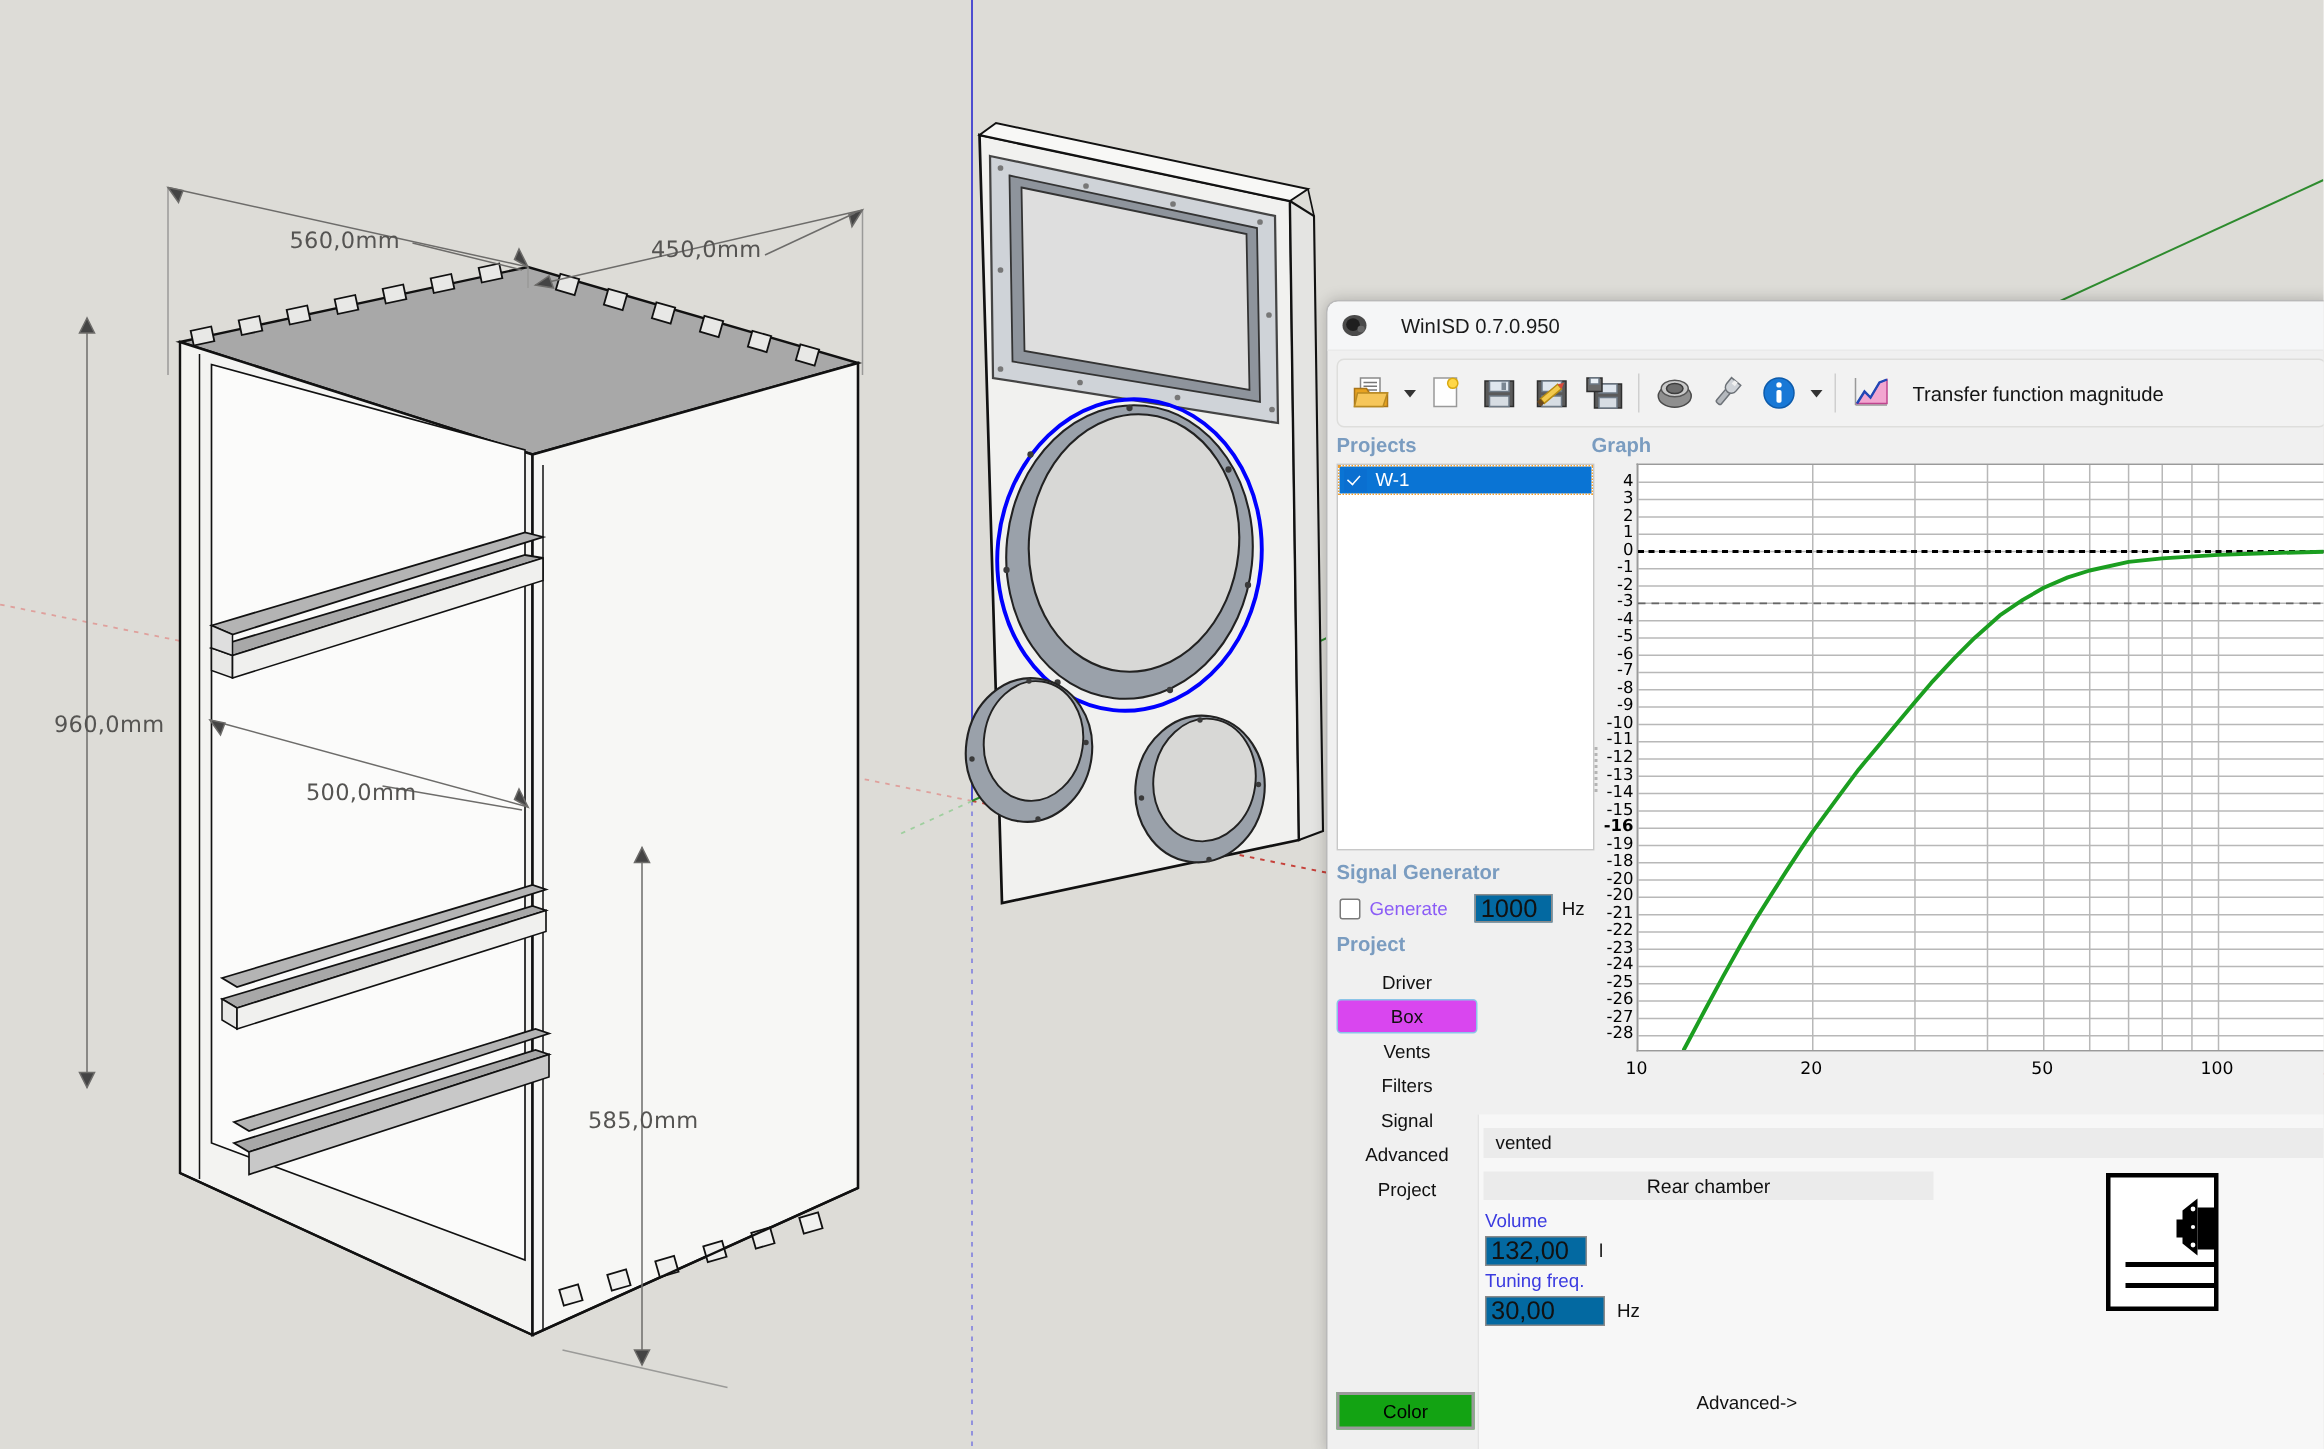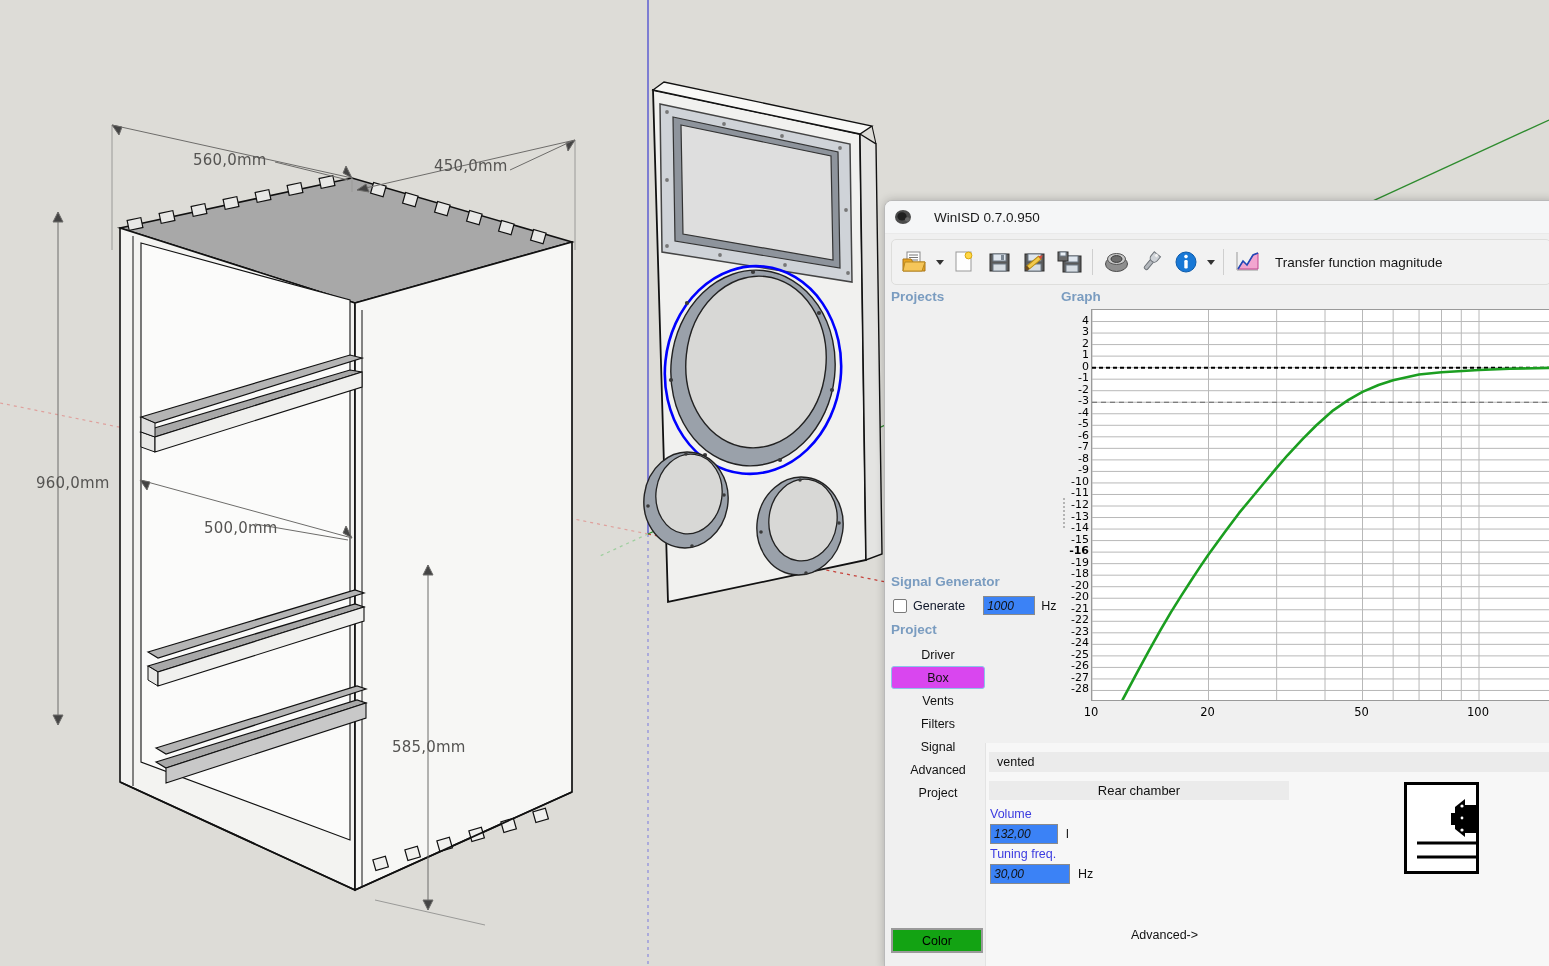--- a/index.html
+++ b/index.html
@@ -138,27 +138,26 @@
   #splitter i {
     display:block; width:2px;height:2px;background:#b4b4b4;margin:2px 0 0 1px;
   }
 
   
   #siggen { position:absolute; left:8px; top:395px; width:170px;}
   .gen-row { display:flex; align-items:center; gap:6px; }
   .cb {
     width:12px;height:12px;border:1px solid #7a7a7a;background:#fff;border-radius:2px;
   }
-  .gen-lbl { font-size:12.5px;color:#0f172a; }
+  .gen-lbl { font-size:12.5px;color:#8b5cf6; }
   .numbox {
-    background:#3b82f6;border:1px solid #8a8a8a;
-    height:19px; font-size:12px; color:#111;
+    background:#0369a1;border:1px solid #8a8a8a;
+    height:19px; font-size:17px; color:#111;
     padding:0 3px; display:flex; align-items:center;
     box-sizing:border-box;
-    font-style:italic;
   }
   .unit { font-size:12.5px;color:#111; }
 
   
   #projnav { position:absolute; left:6px; top:442px; width:92px; }
   .navbtn {
     height:21px; width:92px;
     display:flex;align-items:center;justify-content:center;
     font-size:12.5px; color:#111;
     border:1px solid transparent;
@@ -514,20 +513,26 @@
           <polygon points="4,19 9,11 13,15 19,5 24,3 24,19" fill="#f2a6d0" stroke="#c0458f"></polygon>
           <polyline points="4,19 9,11 13,15 19,5 24,3" fill="none" stroke="#2248b6" stroke-width="1.6"></polyline>
         </svg>
       </div>
       <span class="tf-label">Transfer function magnitude</span>
     </div>
 
     <div class="seclabel" style="left:6px;top:88px;">Projects</div>
     <div class="seclabel" style="left:176px;top:88px;">Graph</div>
 
+    <div id="projectlist">
+      <div class="proj-row">
+        <span class="proj-check"></span>
+        <span class="proj-name">W-1</span>
+      </div>
+    </div>
 
     <div id="splitter">
       <i></i>
         <i></i>
         <i></i>
         <i></i>
         <i></i>
         <i></i>
         <i></i>
         <i></i>

